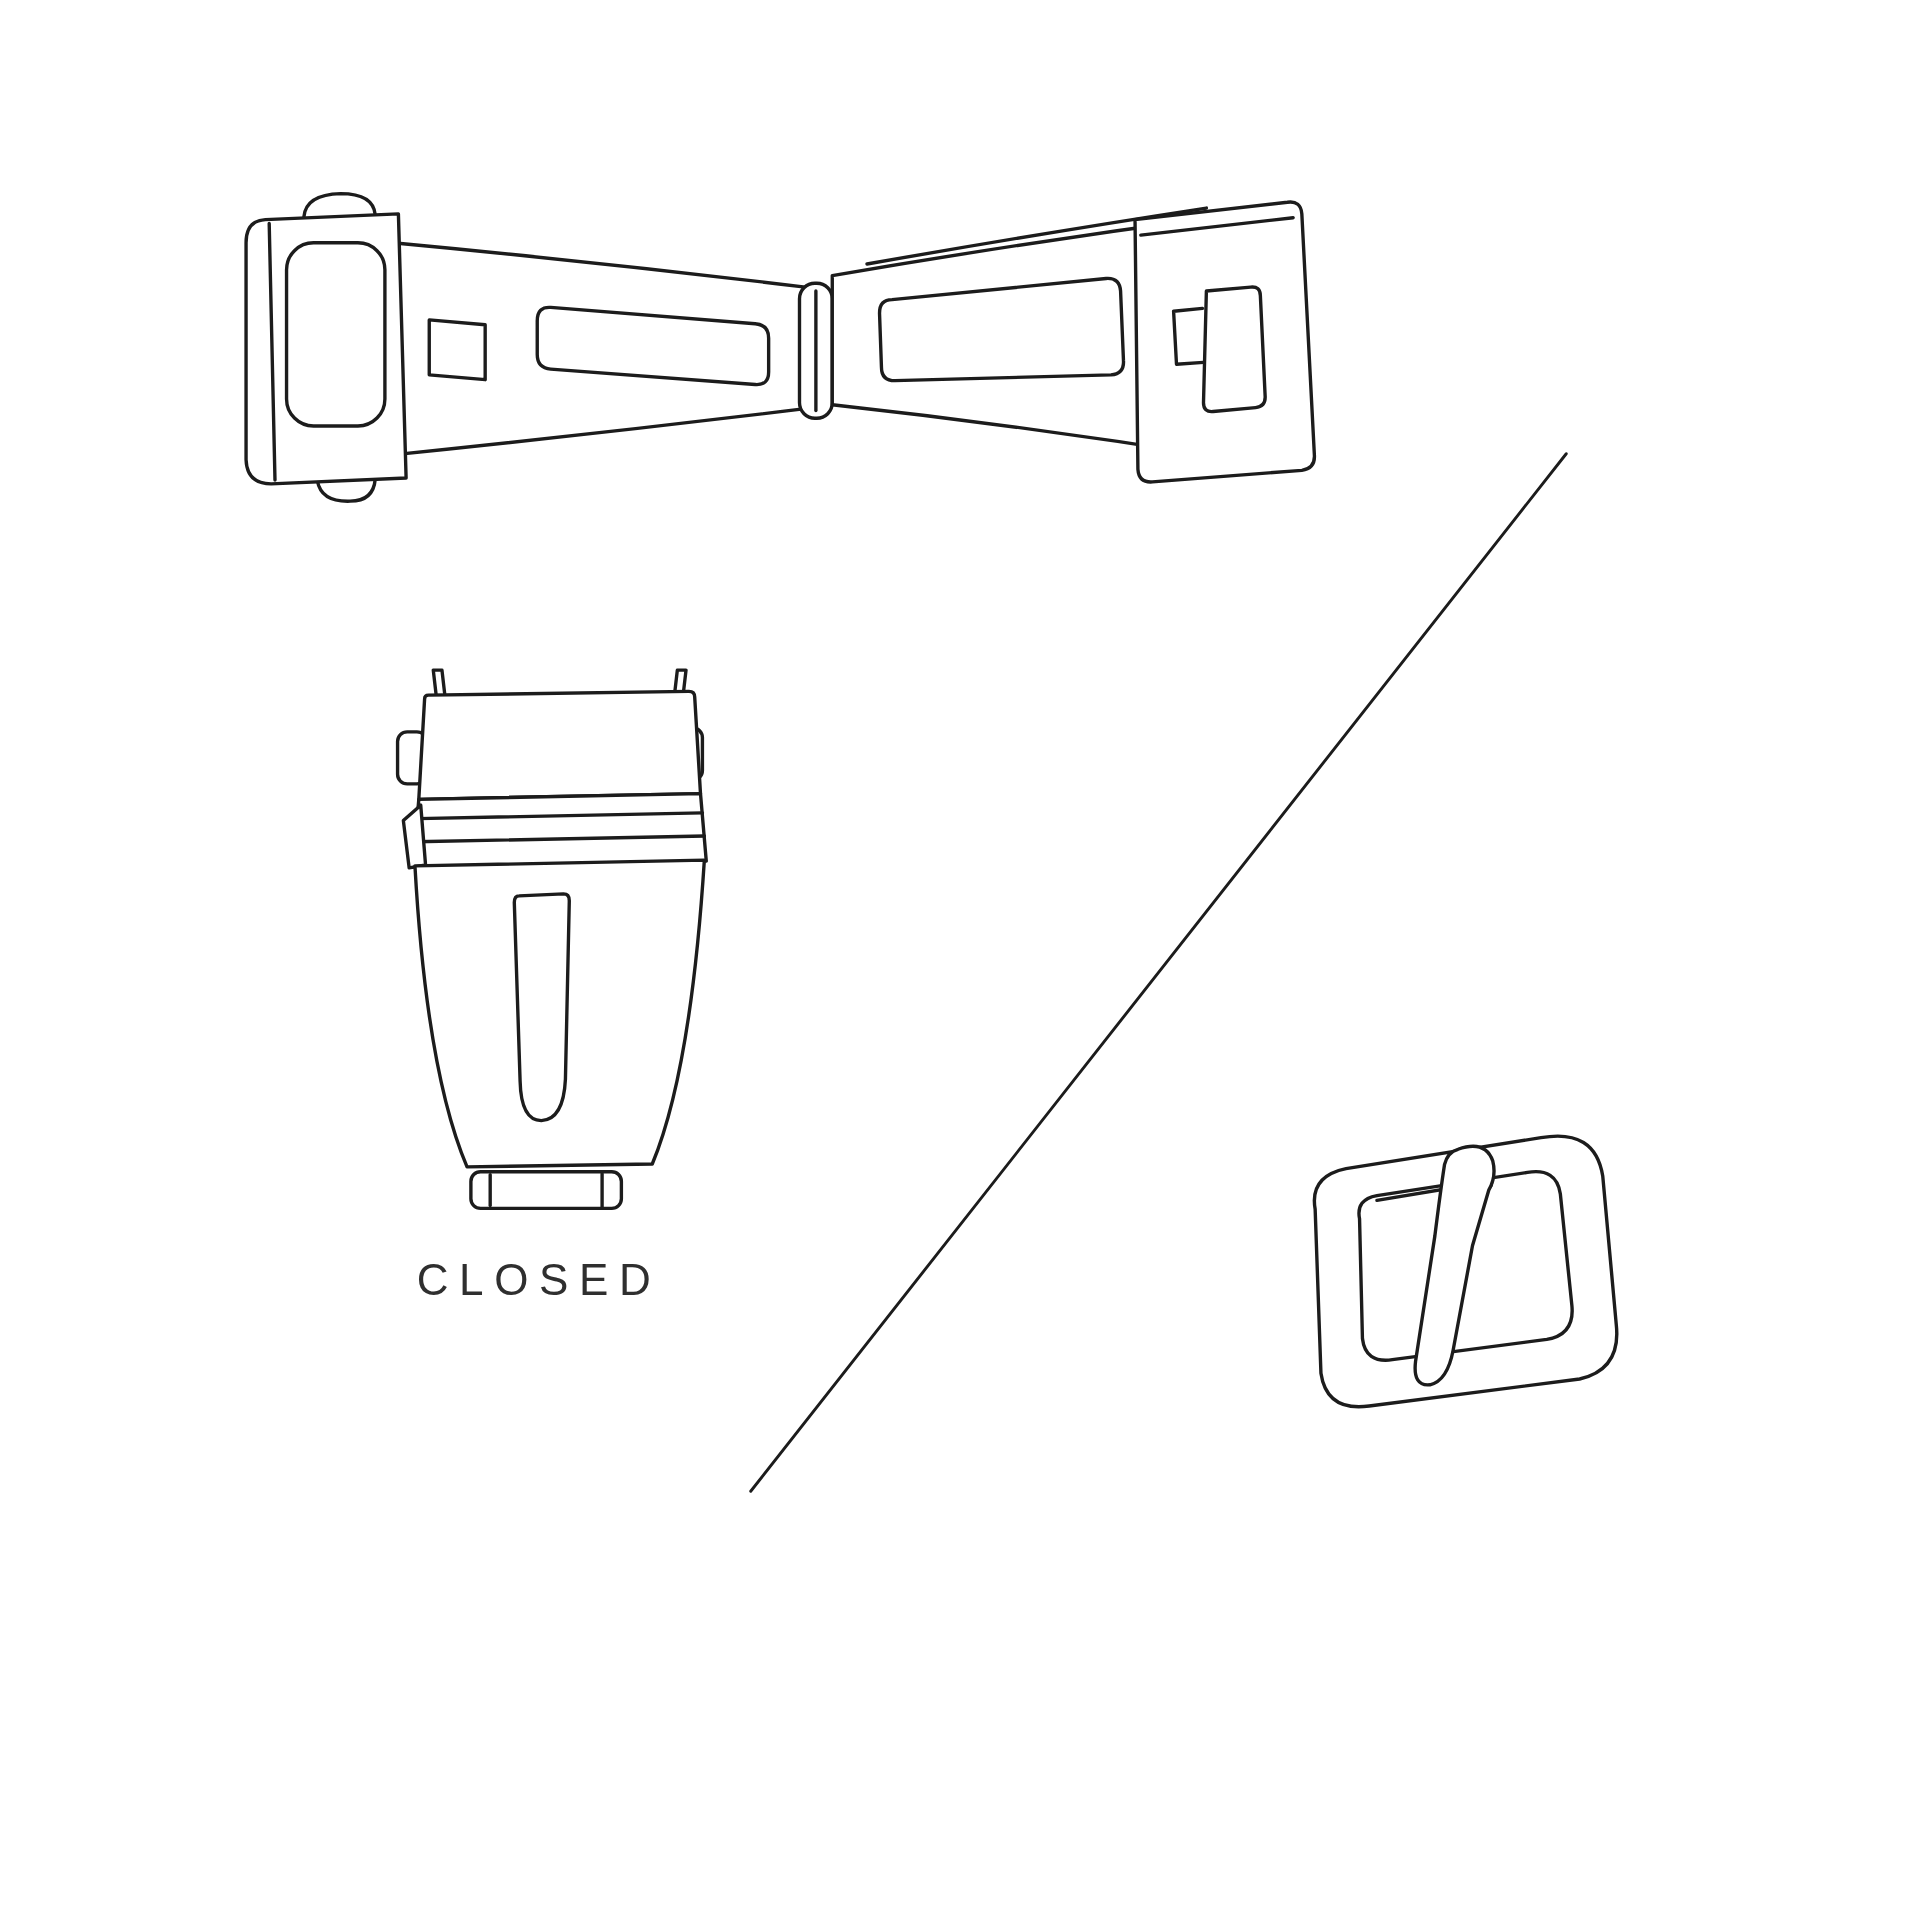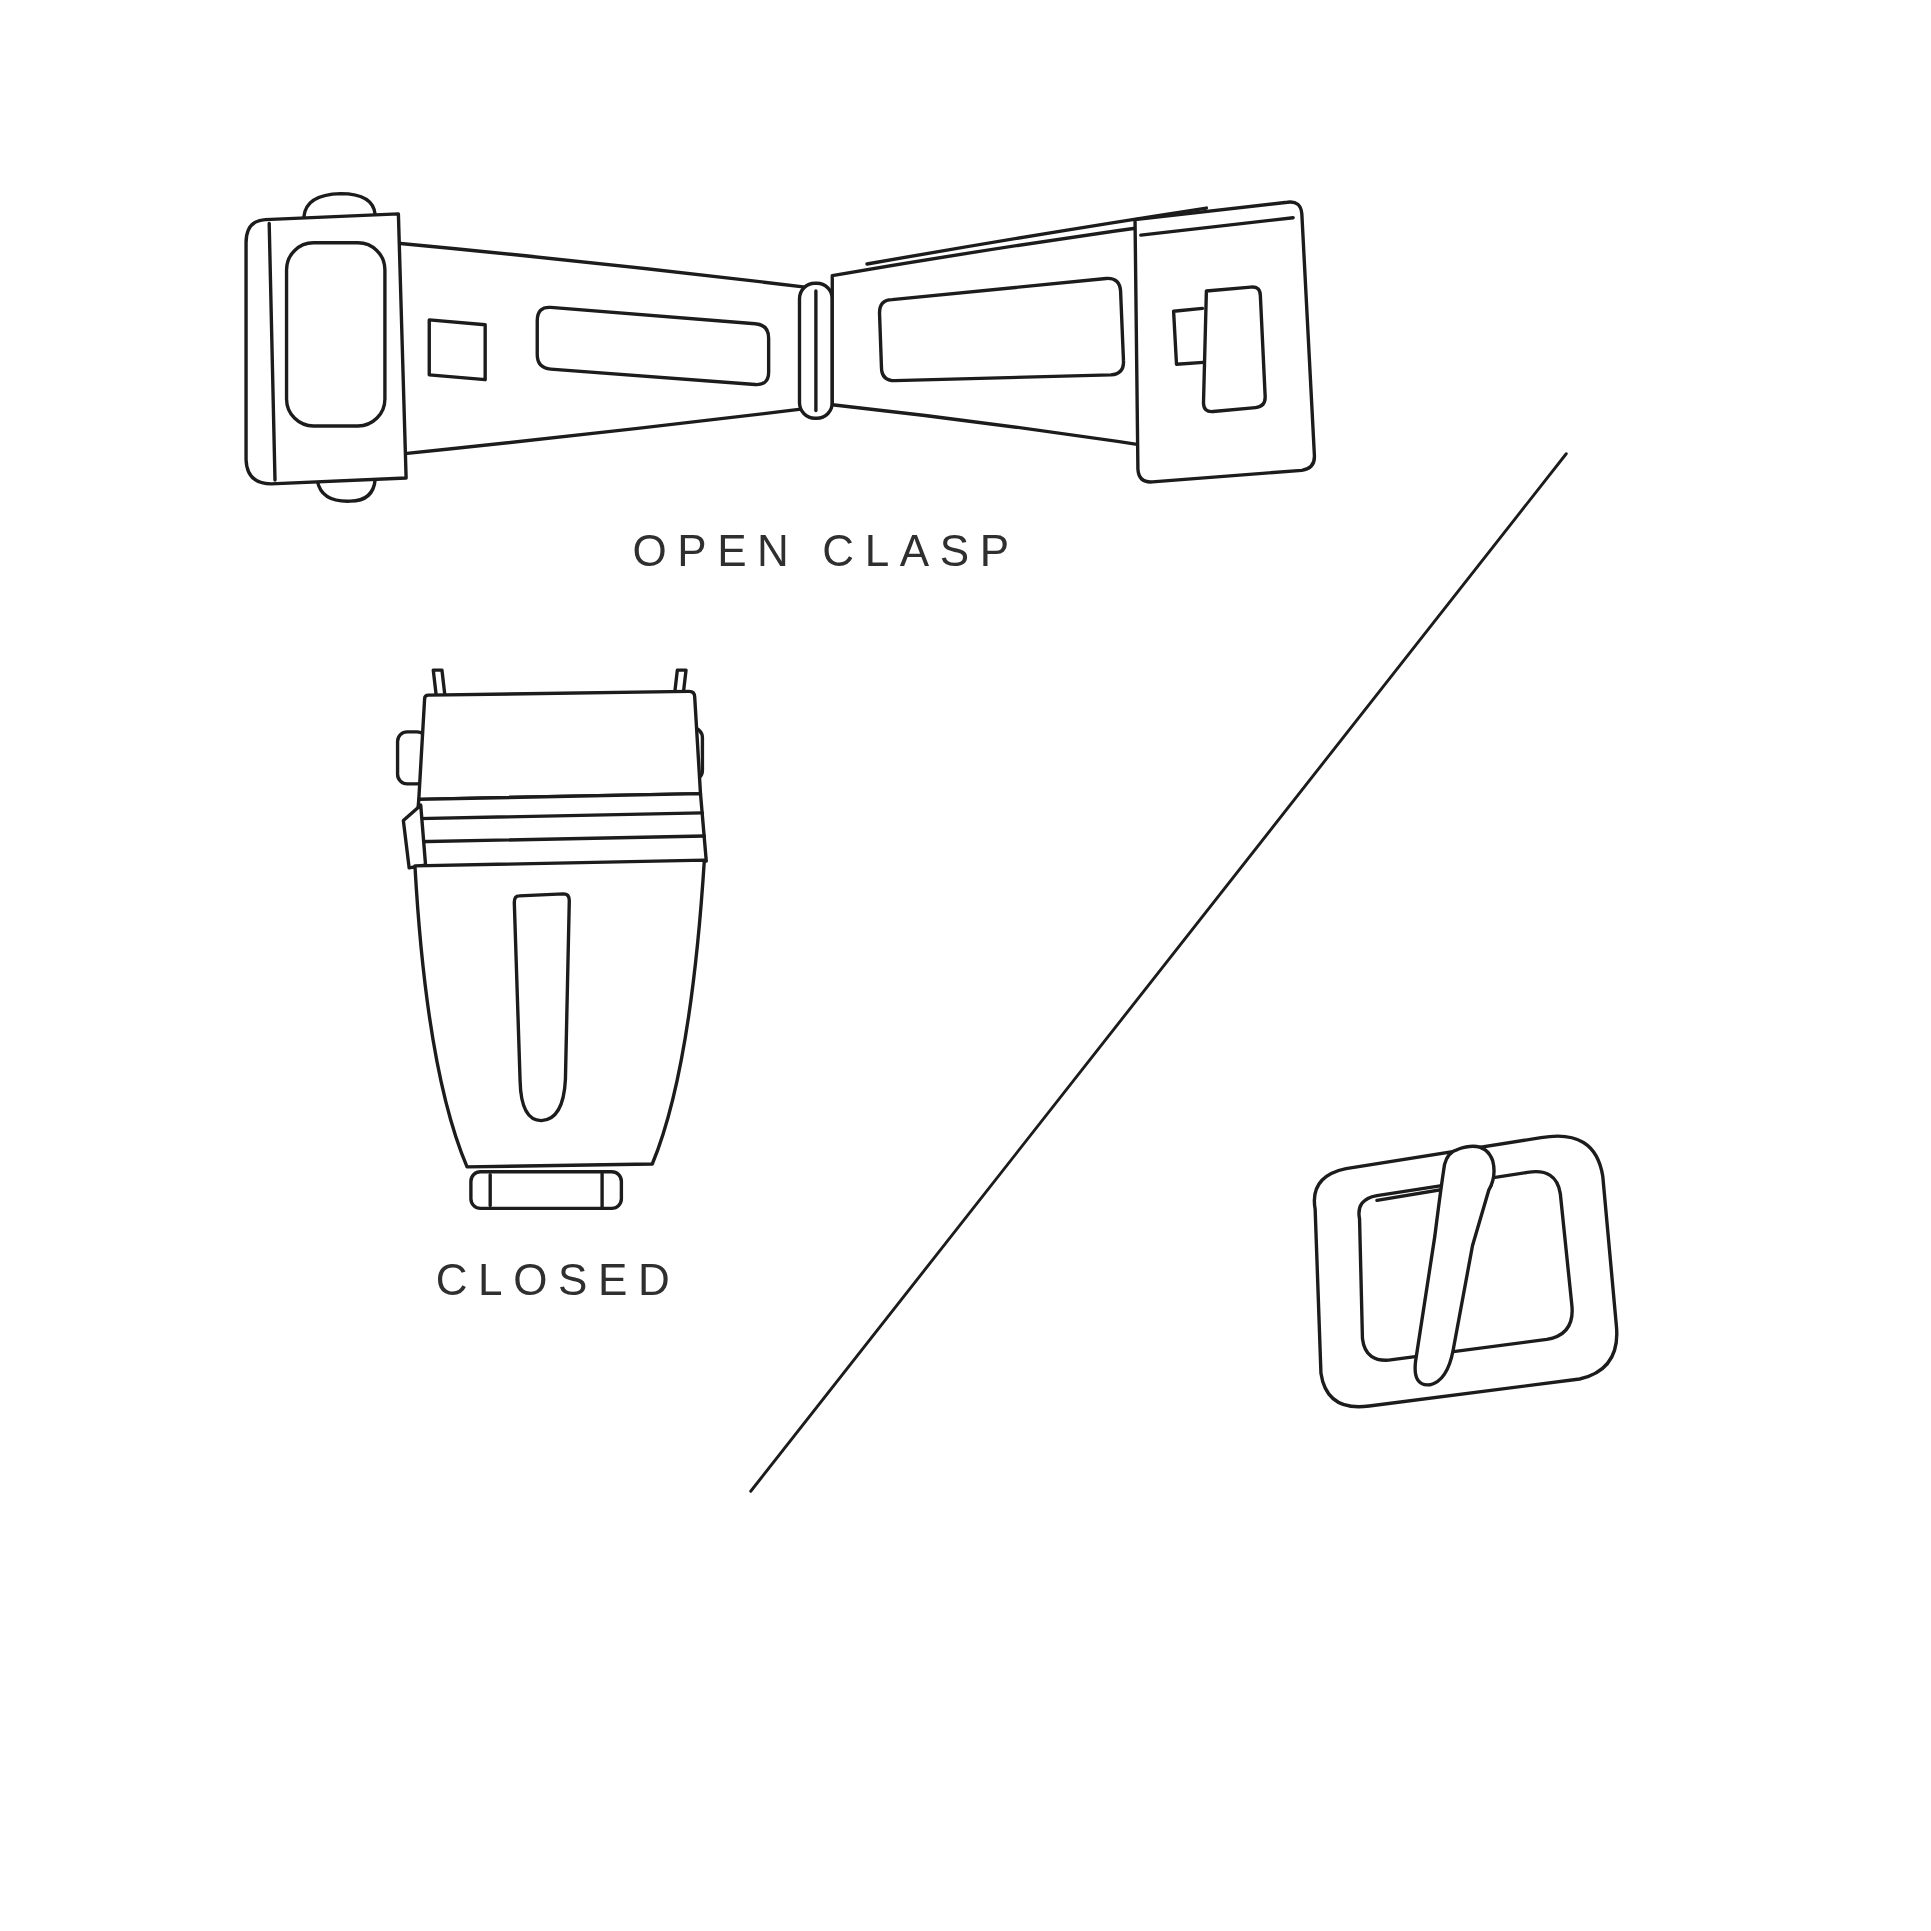--- a/index.html
+++ b/index.html
@@ -77,21 +77,20 @@
       <path class="stroke nofill" d="M1016,130 L986,133 L989,188 L1017,186"></path>
 
       <path class="stroke nofill" d="M84,35 Q86,12 122,11 Q156,11 158,33"></path>
       <path class="stroke nofill" d="M98,309 Q102,331 132,330 Q156,330 158,307"></path>
       <path class="stroke whitefill" d="M44,38 L182,32 L190,306 L50,312 Q25,312 24,287 L24,62 Q24,39 44,38 Z"></path>
       <path class="stroke nofill" d="M48,42 L54,308"></path>
       <rect class="stroke whitefill" x="66" y="62" width="102" height="190" rx="28"></rect>
     </svg>
   </div>
 
-  <div class="caption" style="left:826px; top:526px;">OPEN CLASP</div>
 
   <div class="fig" style="left:386px; top:666px;">
     <svg width="328" height="560" viewBox="0 0 340 580">
 
       <path class="stroke nofill" d="M52,30 L49,4 L58,4 L61,30"></path>
       <path class="stroke nofill" d="M299,30 L302,4 L311,4 L308,30"></path>
 
       <rect class="stroke whitefill" x="12" y="68" width="30" height="54" rx="10"></rect>
       <rect class="stroke whitefill" x="298" y="64" width="30" height="54" rx="10"></rect>
 
@@ -106,21 +105,21 @@
       <path class="stroke whitefill" d="M30,207 L330,201 Q316,420 276,516 L84,519 Q42,420 30,207 Z"></path>
 
       <path class="stroke whitefill" d="M138,238 L184,236 Q190,236 190,243 L186,428 Q184,470 161,471 Q140,471 139,430 L133,245 Q133,238 138,238 Z"></path>
 
       <rect class="stroke whitefill" x="88" y="524" width="156" height="38" rx="10"></rect>
       <path class="stroke nofill" d="M108,527 L108,559"></path>
       <path class="stroke nofill" d="M224,526 L224,560"></path>
     </svg>
   </div>
 
-  <div class="caption" style="left:558px; top:1255px;">CLOSED</div>
+  <div class="caption" style="left:539px; top:1255px;">CLOSED</div>
 
   <svg class="fig" style="left:743px; top:444px;" width="830" height="1057" viewBox="0 0 860 1095">
     <line x1="853" y1="10" x2="8" y2="1085" stroke="#1c1c1c" stroke-width="3" stroke-linecap="round"></line>
   </svg>
 
   <div class="fig" style="left:1255px; top:1101px;">
     <svg width="406" height="333" viewBox="0 0 420 345">
 
       <path class="stroke whitefill" d="M62,112 Q56,78 94,70 L296,38 Q352,28 360,78 L374,232 Q379,278 336,288 L118,316 Q74,322 68,282 Z"></path>
 

